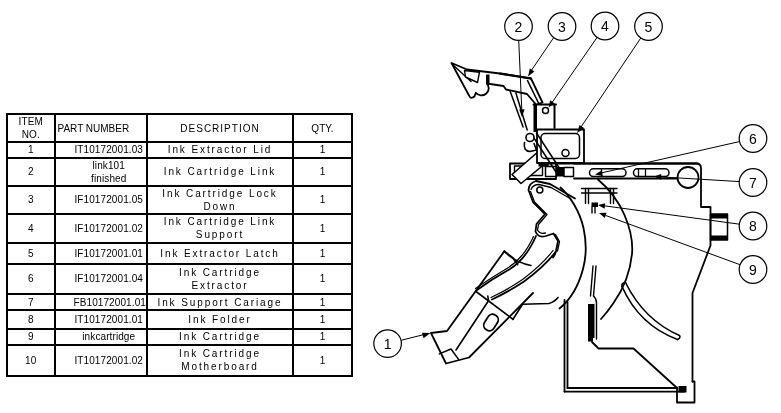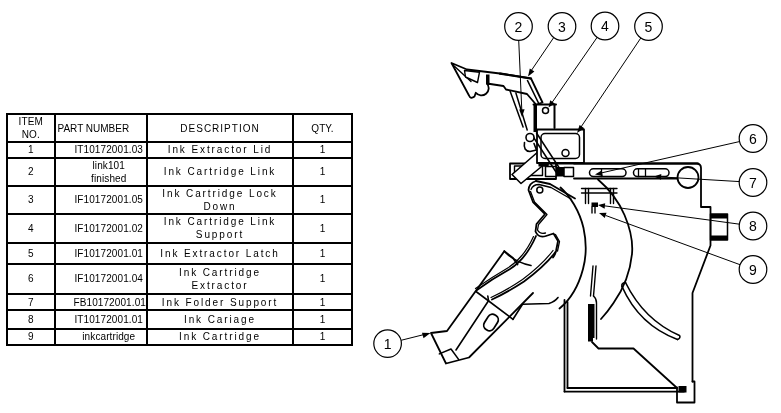--- a/index.html
+++ b/index.html
@@ -60,33 +60,39 @@
         </tr>
 <tr style="height:30.5px">
           <td>6</td>
           <td class="pn">IF10172001.04</td>
           <td>Ink Cartridge<br>Extractor</td>
           <td>1</td>
         </tr>
 <tr style="height:16px">
           <td>7</td>
           <td class="pn">FB10172001.01</td>
-          <td>Ink Folder Support</td>
+          <td>Ink Support Cariage</td>
           <td>1</td>
         </tr>
 <tr style="height:18.5px">
           <td>8</td>
           <td class="pn">IT10172001.01</td>
-          <td>Ink Cariage</td>
+          <td>Ink Folder</td>
           <td>1</td>
         </tr>
 <tr style="height:16px">
           <td>9</td>
           <td class="pn">inkcartridge</td>
           <td>Ink Cartridge</td>
+          <td>1</td>
+        </tr>
+<tr style="height:31.5px">
+          <td>10</td>
+          <td class="pn">IT10172001.02</td>
+          <td>Ink Cartridge<br>Motherboard</td>
           <td>1</td>
         </tr>
 </tbody>
     </table>
 <svg width="781" height="413" viewBox="0 0 781 413" fill="none" stroke="#000" stroke-width="1.8" stroke-linejoin="round" stroke-linecap="round">
 
 <g>
   <path d="M574,163.5 L697,163.5 Q701,164 701,168 L701,207 L710.5,207 L710.5,245.5 L692.5,293 L692.5,381.5"></path>
   <path d="M692.5,381.5 L694.5,381.5 L694.5,402.5 L677,402.5 L677,387.5"></path>
   <rect x="678.5" y="386" width="8" height="6.5" fill="#000" stroke="none"></rect>

